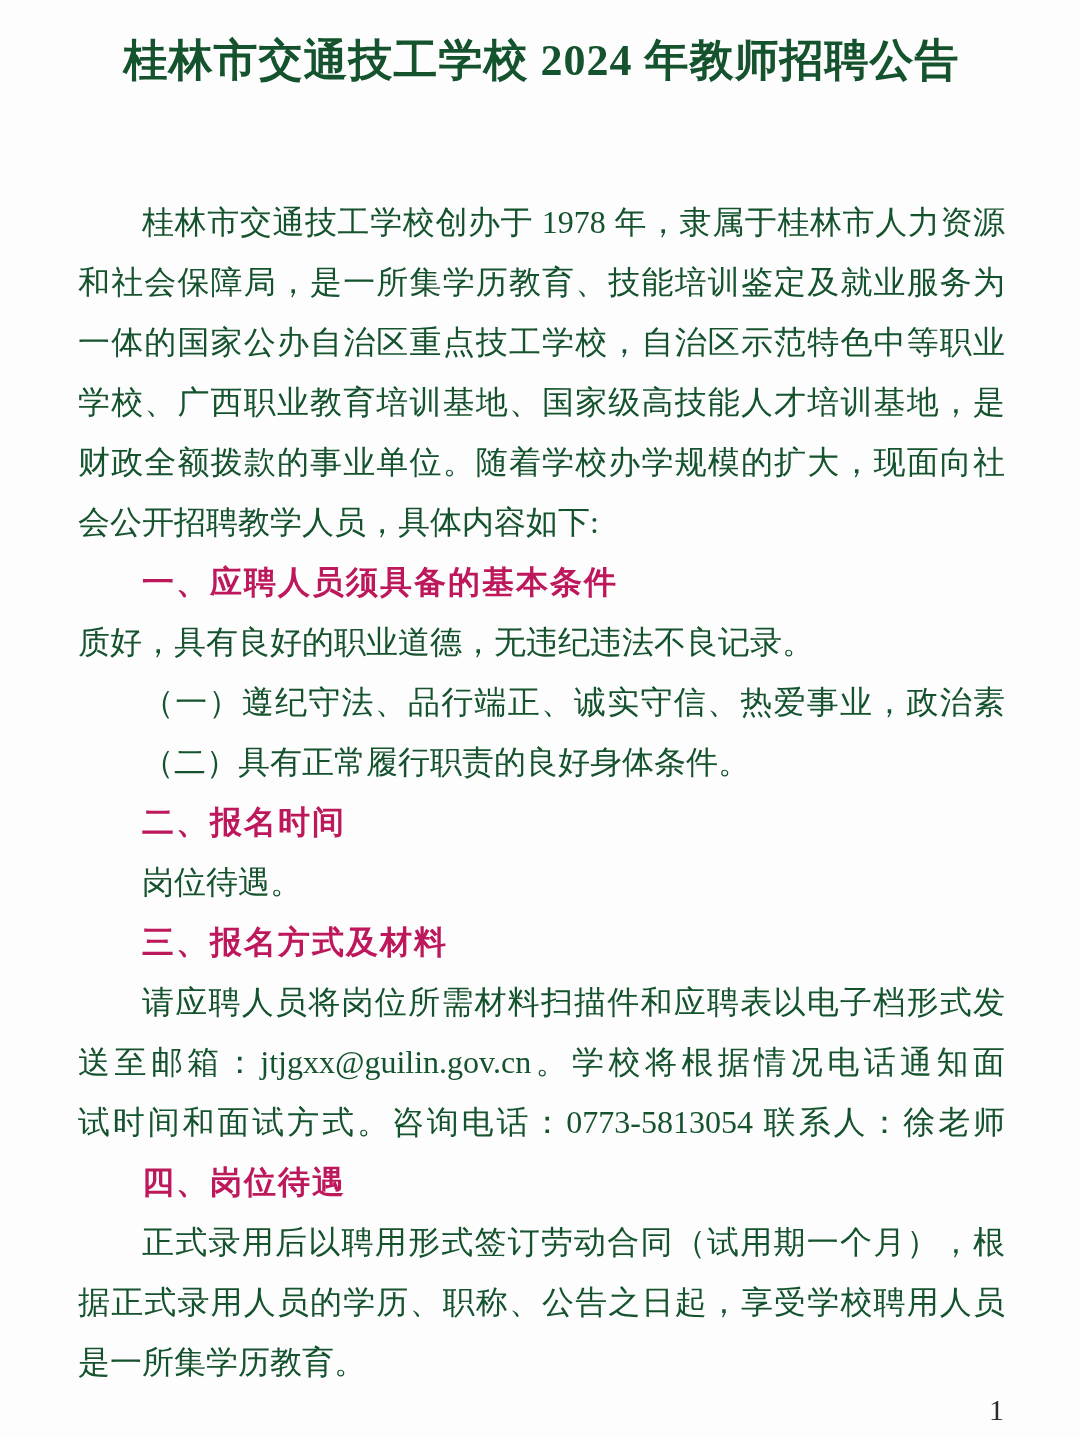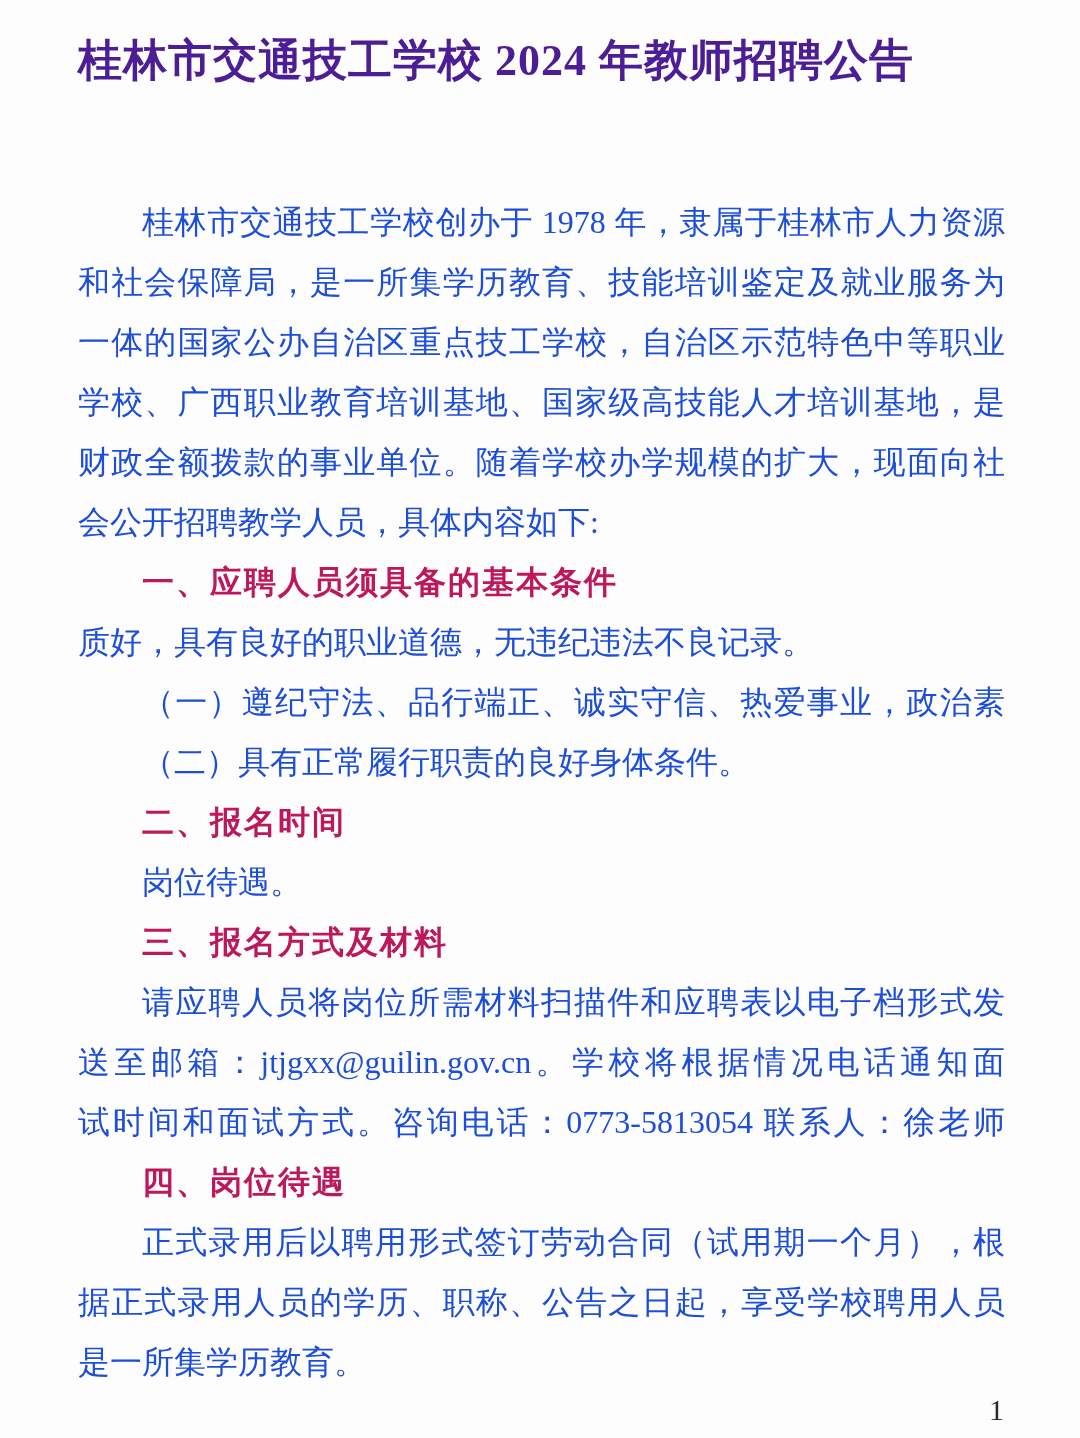--- a/index.html
+++ b/index.html
@@ -16,34 +16,35 @@
     box-sizing: border-box;
     padding: 30px 75px 0 78px;
     overflow: hidden;
     color: #232323;
     font-family: "Liberation Serif", serif;
   }
   .doc-title {
     font-size: 44px;
     line-height: 62px;
     font-weight: 700;
+    text-align: center;
     letter-spacing: 1px;
-    color: #4c1d95;
+    color: #14532d;
     margin-bottom: 100px;
     font-family: "Liberation Serif", serif;
   }
   .doc-body {
     width: 927px;
   }
   .ln {
     height: 60px;
     line-height: 60px;
     font-size: 32px;
     white-space: nowrap;
-    color: #1d4ed8;
+    color: #14532d;
   }
   .ln.fill {
     white-space: normal;
     text-align: justify;
     text-align-last: justify;
   }
   .ln.ind {
     text-indent: 64px;
   }
   .ln.hd {

